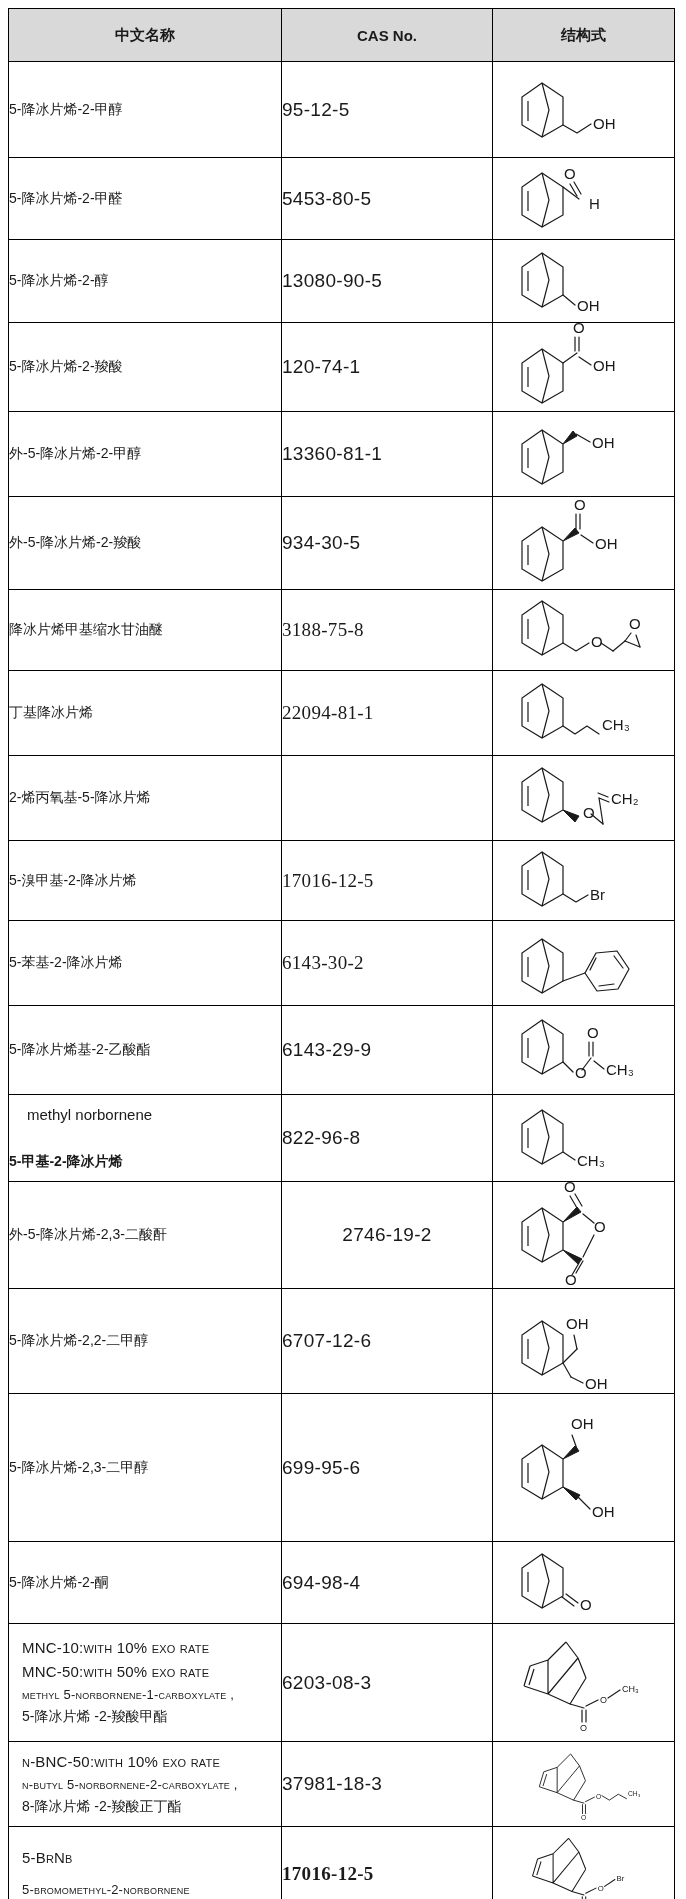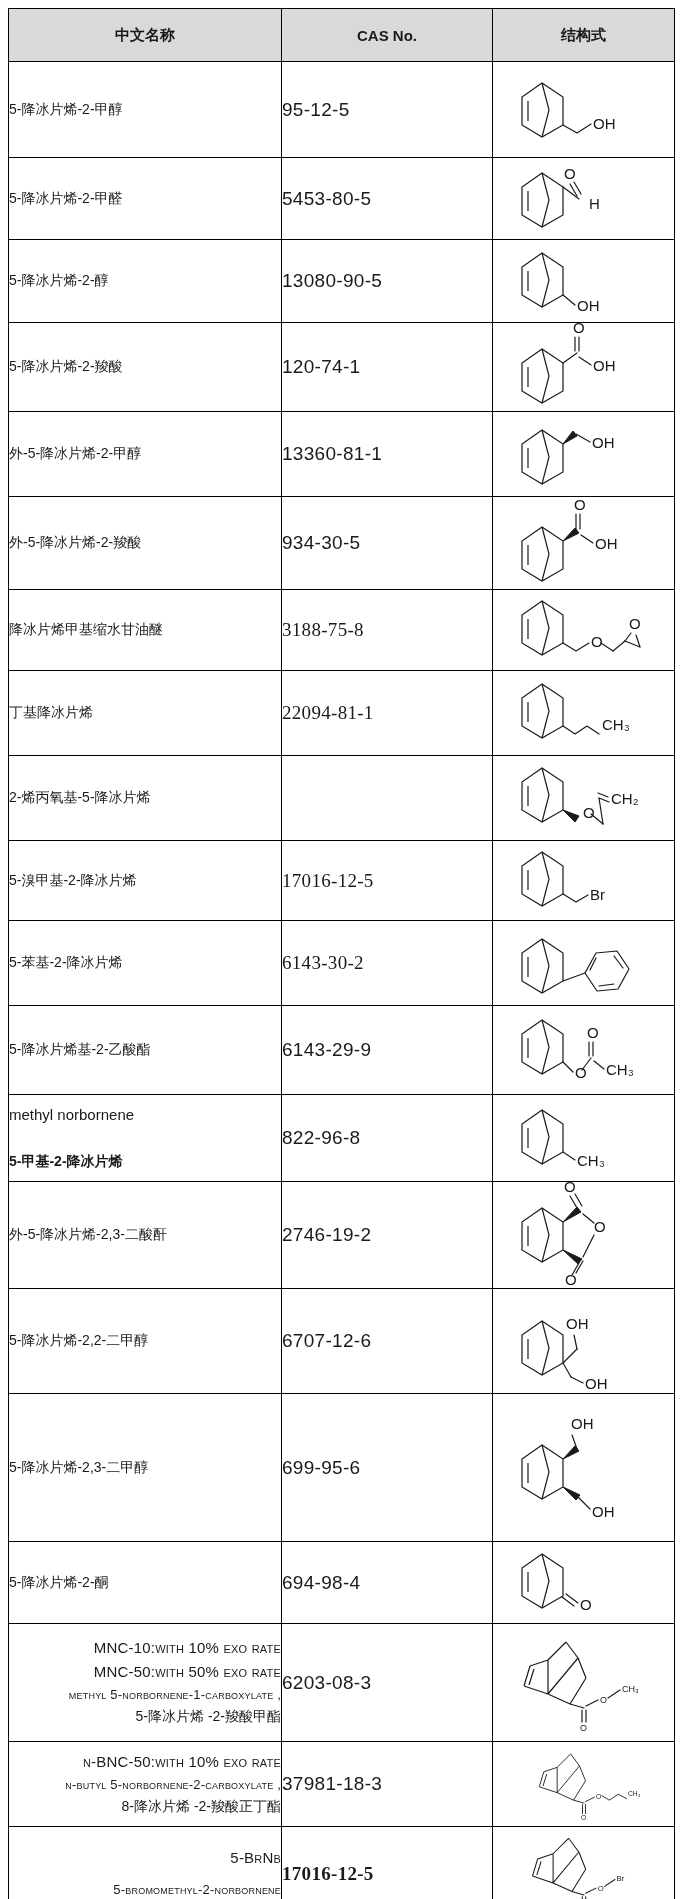--- a/index.html
+++ b/index.html
@@ -5,31 +5,31 @@
   html,body { margin:0; padding:0; background:#ffffff; }
   body { width:686px; font-family:"Liberation Sans",sans-serif; color:#1a1a1a; }
   .wrap { padding:8px 8px 6px 8px; }
   table.chem { border-collapse:collapse; table-layout:fixed; width:666px; }
   table.chem td, table.chem th { border:1px solid #000; padding:0; overflow:hidden; }
   th.hdr { background:#d9d9d9; height:52px; font-size:15px; font-weight:bold; text-align:center; }
   td.c-name { padding-left:18px; padding-right:6px; font-size:14px; vertical-align:middle; line-height:1.25; }
   td.c-cas  { padding-left:14px; font-size:19px; vertical-align:middle; letter-spacing:0.3px;margin-left:24px; }
   td.c-struct { text-align:center; vertical-align:middle; }
   .name-lg { font-size:16px; }
-  .en-reg { font-size:15px; }
+  .en-reg { font-size:15px;margin-left:18px; }
   .en1 { font-size:15px; font-variant:small-caps; letter-spacing:0.2px; }
   .en2 { font-size:13px; font-variant:small-caps; letter-spacing:0.2px; }
-  .mline div { margin:5px 0;text-align:right; }
+  .mline div { margin:5px 13px; }
   .gap-lg { margin-top:28px !important;font-weight:bold; }
   .gap-md { margin-top:14px !important; }
   .cas-serif { font-family:"Liberation Serif",serif; font-size:16px; }
   .cas-serif-sm { font-family:"Liberation Serif",serif; font-size:15px; }
   .cas-dash { font-size:18px; letter-spacing:1.5px; }
   .cas-tiny { font-family:"Liberation Serif",serif; font-size:13px; font-weight:bold; letter-spacing:1px; }
-  .cas-indent { padding-left:68px; }
+  .cas-indent { padding-left:68px;text-align:center; }
   svg.struct { display:inline-block; vertical-align:middle; }
   svg.struct path, svg.struct line, svg.struct polyline {
     stroke:#1a1a1a; stroke-width:1.2; fill:none; stroke-linecap:round; stroke-linejoin:round;
   }
   svg.struct polygon { fill:#1a1a1a; stroke:#1a1a1a; stroke-width:1; }
   svg.struct text { font-family:"Liberation Sans",sans-serif; font-size:15px; fill:#1a1a1a; }
   svg.struct text.ts { font-size:9px; }
 </style>
 </head>
 <body>

